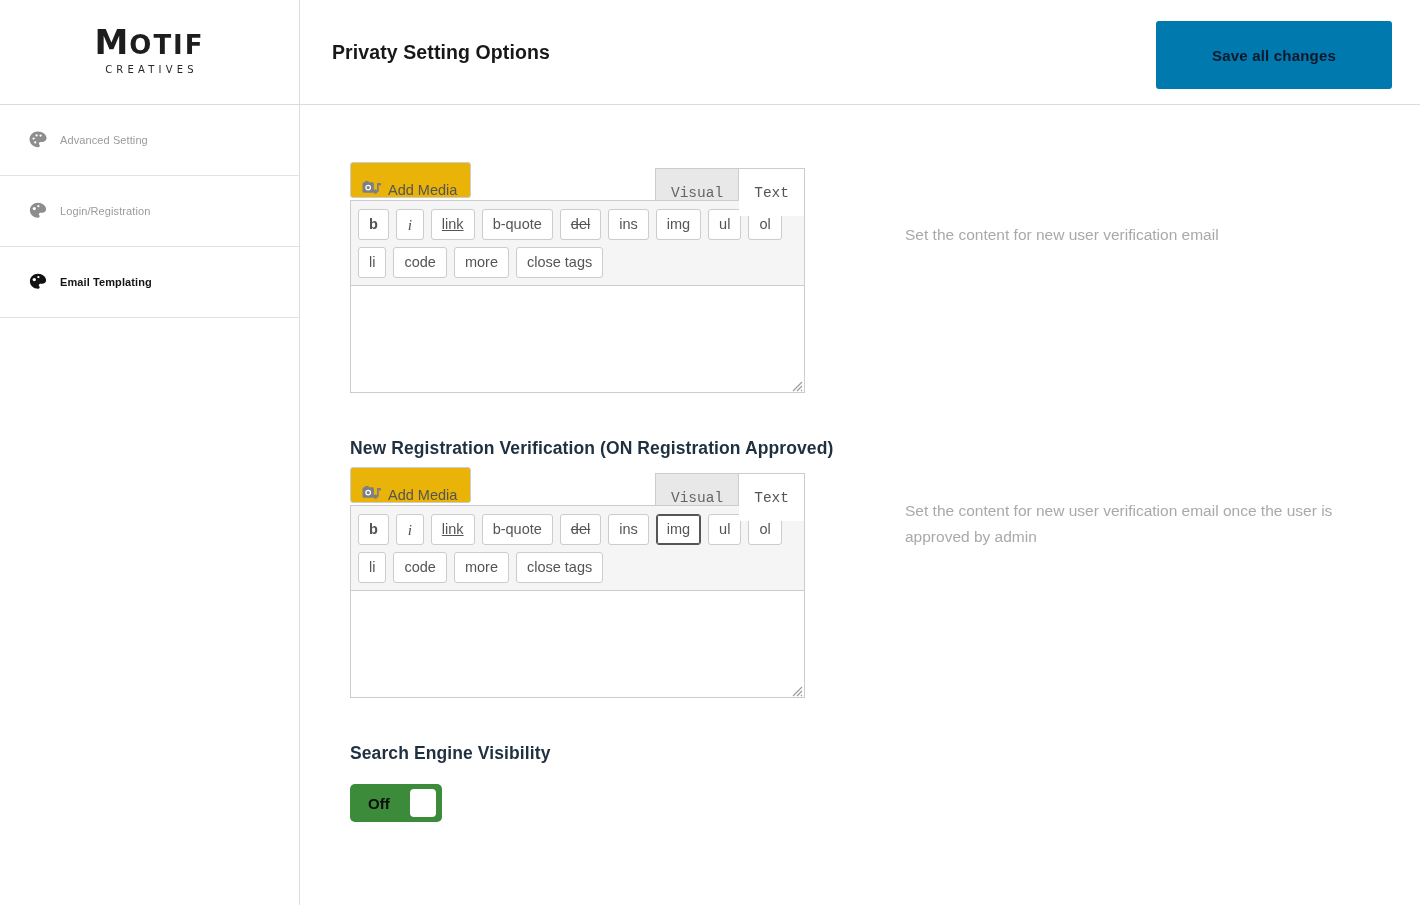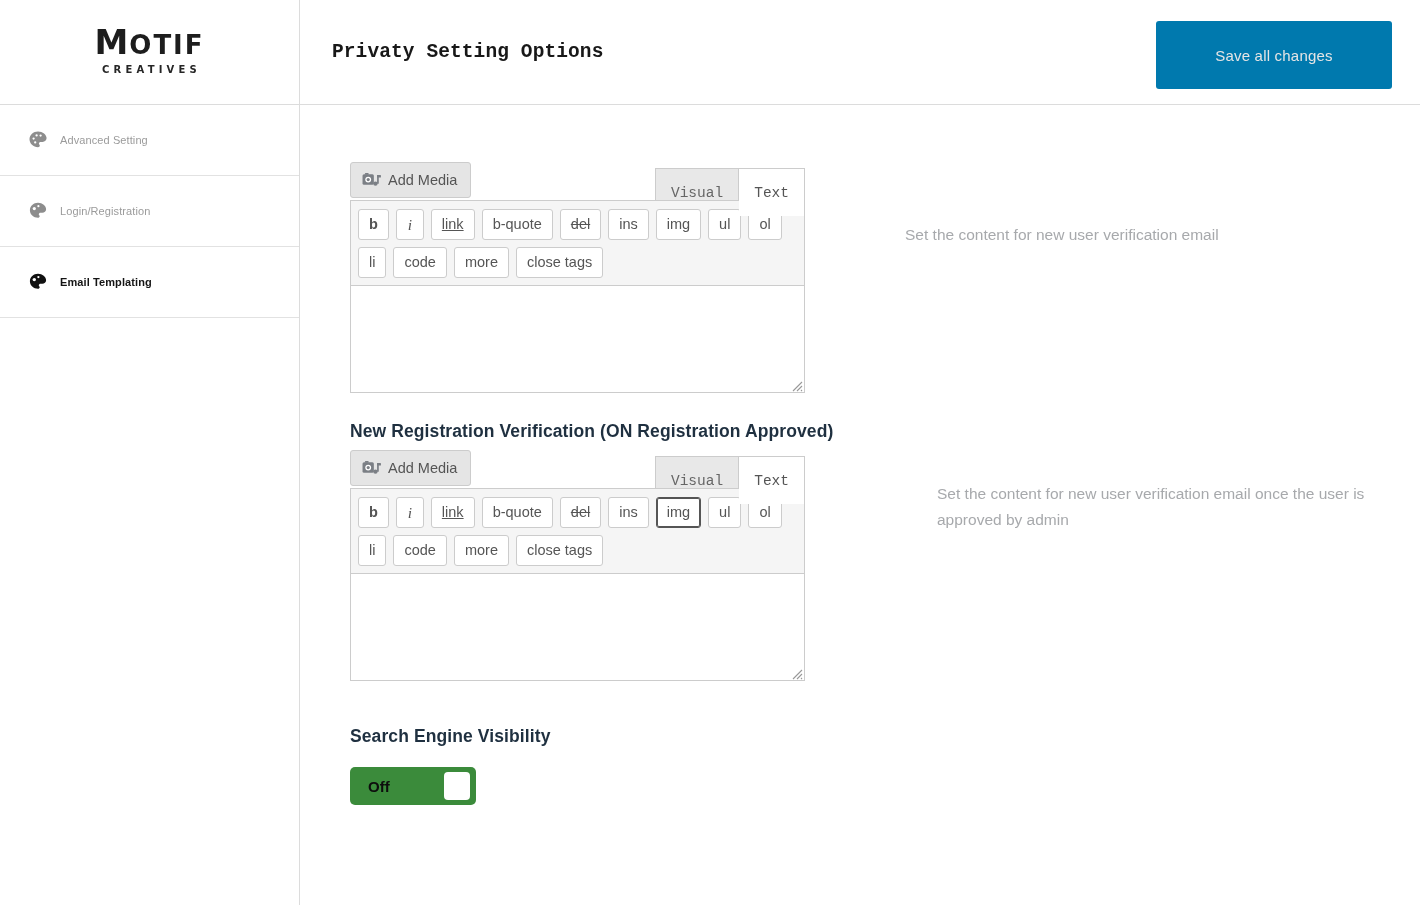--- a/index.html
+++ b/index.html
@@ -50,21 +50,21 @@
     color: #1d1d1d;
     line-height: 1;
     display: flex;
     align-items: baseline;
   }
   .brand-word .cap { font-size: 34px; }
   .brand-word .rest { font-size: 26px; letter-spacing: 2px; }
   .brand-sub {
     font-family: "DejaVu Sans", sans-serif;
     font-size: 10px;
-    font-weight: 700;
+    font-weight: 400;
     letter-spacing: 4.2px;
     color: #262626;
     margin-top: 5px;
     padding-left: 4px;
   }
 
   .nav-item {
     height: 71px;
     flex: 0 0 71px;
     border-bottom: 1px solid #e2e2e2;
@@ -110,35 +110,34 @@
     display: flex;
     align-items: center;
     padding: 0 34px 0 32px;
     position: relative;
   }
   #page-title {
     font-size: 19.5px;
     font-weight: 700;
     color: #181818;
     letter-spacing: 0.1px;
-    font-family: Liberation Mono, monospace;
   }
   #save-btn {
     position: absolute;
     right: 28px;
     top: 21px;
     width: 236px;
     height: 68px;
     background: #0079ae;
-    color: #e5e5e5;
+    color: #0f172a;
     border: none;
     border-radius: 3px;
     font-size: 15px;
     font-family: "Liberation Sans", sans-serif;
-    font-weight: 400;
+    font-weight: 700;
     cursor: pointer;
     letter-spacing: 0.2px;
   }
 
   #content {
     flex: 1 1 auto;
     overflow: hidden;
     padding: 0;
     position: relative;
   }
@@ -179,24 +178,24 @@
   .editor-topline {
     position: relative;
     height: 38px;
     margin-bottom: 0;
   }
   .add-media {
     position: absolute;
     left: 0; top: 0;
     height: 36px;
     display: inline-flex;
-    align-items: center;
+    align-items: flex-end;
     gap: 7px;
     padding: 0 13px 0 11px;
-    background: #e5e5e5;
+    background: #eab308;
     border: 1px solid #cccccc;
     border-radius: 3px;
     font-size: 14.5px;
     color: #555555;
     cursor: pointer;
     font-family: "Liberation Sans", sans-serif;
     line-height: 1;
   }
   .media-icon { width: 19px; height: 17px; display: block; }
 
@@ -276,21 +275,21 @@
     position: relative;
   }
   .resize-grip {
     position: absolute;
     right: 1px; bottom: 1px;
     width: 13px; height: 13px;
   }
 
   
   .toggle {
-    width: 126px;
+    width: 92px;
     height: 38px;
     background: #3b8b3b;
     border-radius: 5px;
     display: flex;
     align-items: center;
     justify-content: space-between;
     padding: 0 6px 0 0;
     cursor: pointer;
     position: relative;
     user-select: none;
@@ -421,21 +420,21 @@
               </span>
             </div>
           </div>
         </div>
 
         <div class="section-right" style="padding-top:44px;">
           <p class="section-desc">Set the content for new user verification email</p>
         </div>
       </div>
 
-      <div class="section" style="margin-top:28px;gap:32px;">
+      <div class="section" style="margin-top:45px;">
         <div class="section-left">
           <h2 class="section-title">New Registration Verification (ON Registration Approved)</h2>
 
           <div class="editor">
             <div class="editor-topline">
               <button class="add-media">
                 <span class="media-icon">
                   <svg viewBox="0 0 20 18" width="19" height="17" aria-hidden="true">
                     <rect x="0.5" y="2.5" width="12" height="11" rx="1.6" fill="#7b7f85"></rect>
                     <circle cx="6.5" cy="8" r="3.1" fill="#ffffff"></circle>

